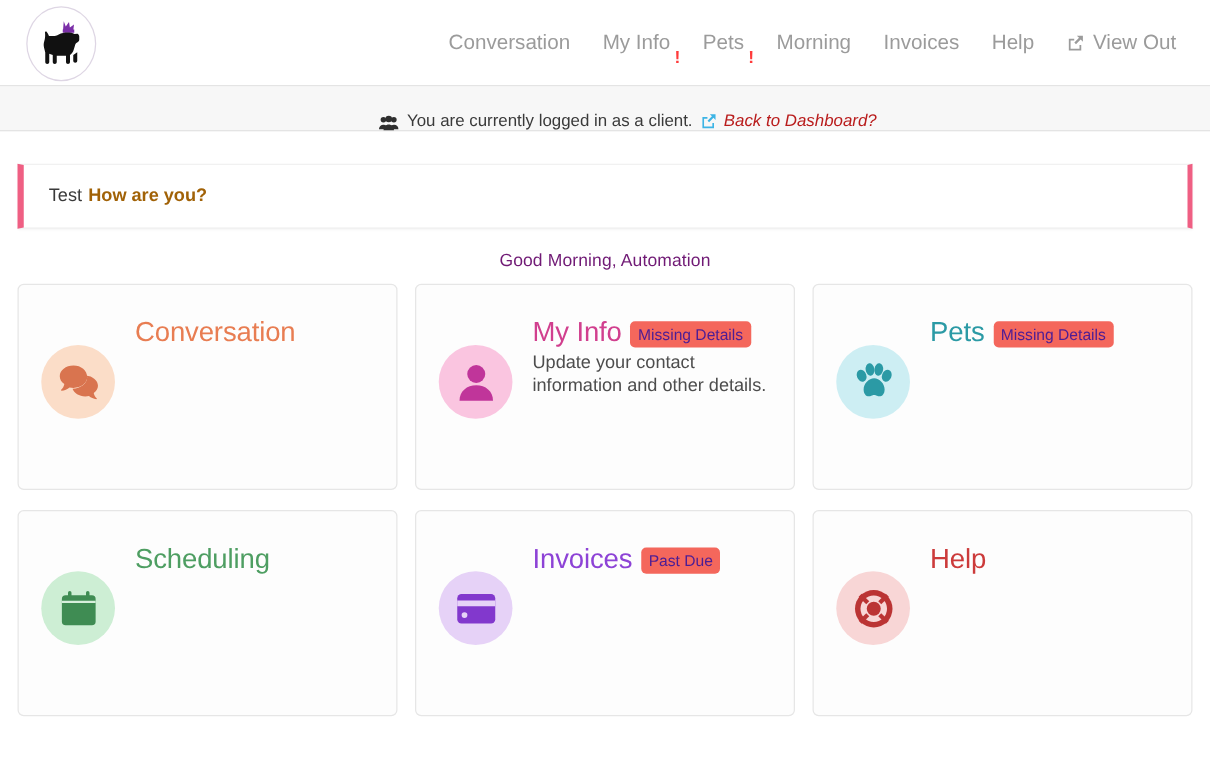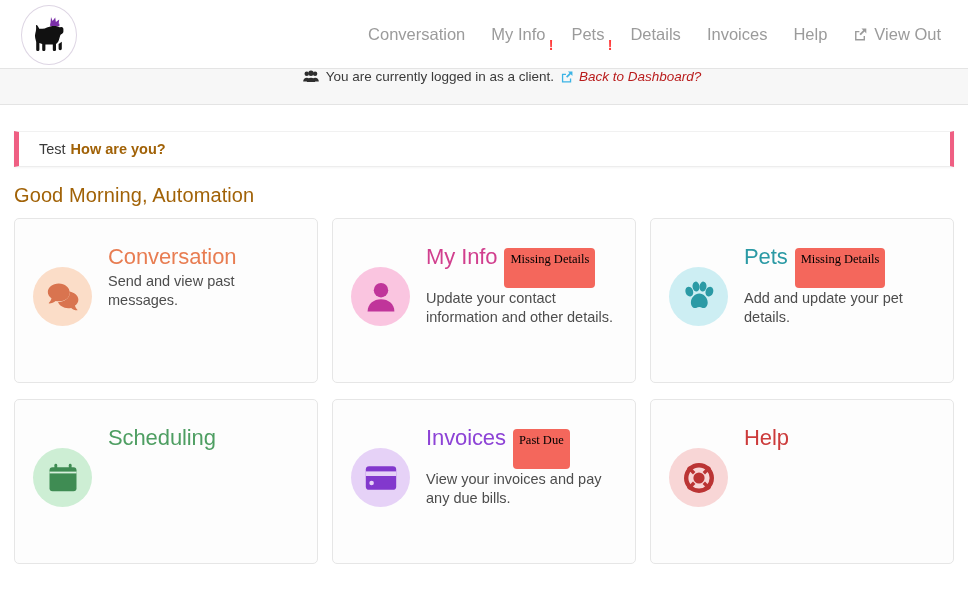--- a/index.html
+++ b/index.html
@@ -80,21 +80,21 @@
     display: inline-flex;
     align-items: center;
   }
 
   
   .impersonate-bar {
     height: 36px;
     background: #f7f7f7;
     border-bottom: 1px solid #e4e4e4;
     display: flex;
-    align-items: flex-start;
+    align-items: flex-end;
     justify-content: center;
     font-size: 13.5px;
     color: #3a3a3a;
     padding-left: 36px;
   }
   .impersonate-bar .users-icon {
     margin-right: 7px;
     display: inline-flex;
     align-items: center;
     position: relative;
@@ -113,21 +113,21 @@
     align-items: center;
   }
 
   
   .content {
     padding: 0 14px;
   }
 
   .alert-note {
     margin-top: 26px;
-    height: 36px;
+    height: 52px;
     background: #ffffff;
     border-left: 5px solid #ef5f83;
     border-right: 4px solid #ef5f83;
     border-top: 1px solid #f1f1f1;
     border-bottom: 1px solid #ededed;
     display: flex;
     align-items: center;
     padding-left: 20px;
     box-shadow: 0 1px 2px rgba(0,0,0,0.045);
     font-size: 14.5px;
@@ -135,24 +135,25 @@
   .alert-note .note-label { color: #3a3a3a; }
   .alert-note .note-msg {
     color: #ee0000;
     font-weight: bold;
     margin-left: 5px;
   }
 
   .greeting {
     margin-top: 17px;
     margin-bottom: 11px;
-    font-size: 20px;
-    color: #a16207;
+    font-size: 14px;
+    color: #701a75;
     font-weight: normal;
     letter-spacing: 0.1px;
+    text-align: center;
   }
 
   
   .card-grid {
     display: grid;
     grid-template-columns: repeat(3, 1fr);
     column-gap: 14px;
     row-gap: 16px;
   }
 
@@ -193,28 +194,27 @@
 
   .card-title {
     font-size: 22px;
     font-weight: normal;
     line-height: 1.25;
     letter-spacing: -0.1px;
   }
 
   .card-badge {
     background: #f4675c;
-    color: #000000;
+    color: #4c1d95;
     font-size: 12.5px;
     line-height: 1;
-    padding: 5px 6px 22px;
+    padding: 5px 6px 3px;
     border-radius: 4px;
     white-space: nowrap;
     margin-top: 5px;
-    font-family: Liberation Serif, serif;
   }
 
   .card-desc {
     font-size: 14.5px;
     line-height: 1.37;
     color: #4d4d4d;
     margin-top: 2px;
   }
 
   
@@ -256,21 +256,21 @@
       <span>My Info</span>
       <span class="bang">!</span>
     </a>
 
     <a class="nav-link" href="#">
       <span>Pets</span>
       <span class="bang">!</span>
     </a>
 
     <a class="nav-link" href="#">
-      <span>Details</span>
+      <span>Morning</span>
     </a>
 
     <a class="nav-link" href="#">
       <span>Invoices</span>
     </a>
 
     <a class="nav-link" href="#">
       <span>Help</span>
     </a>
 
@@ -331,21 +331,20 @@
           <path d="M23.0 10.0 c6.0 0.5 10.4 4.3 10.4 8.8 c0 2.5 -1.4 4.7 -3.6 6.2
                    c0.3 1.8 1.2 3.3 2.5 4.5 c0.3 0.3 0.1 0.7 -0.3 0.7
                    c-2.4 -0.2 -4.6 -1.2 -6.3 -2.6 c-1.0 0.2 -2.0 0.3 -3.1 0.3
                    c-5.3 0 -9.7 -2.8 -10.9 -6.5 c7.0 -0.3 12.5 -4.6 12.5 -9.8 Z" fill="#d9744f"></path>
         </svg>
       </span>
       <span class="card-body">
         <span class="card-title-row">
           <span class="card-title" style="color: rgb(232, 125, 82);">Conversation</span>
         </span>
-        <span class="card-desc">Send and view past messages.</span>
       </span>
     </a>
 
     <a class="dash-card" href="#">
       <span class="card-icon-wrap" style="background: rgb(250, 197, 224);">
         <svg width="30" height="31" viewBox="0 0 30 31" aria-hidden="true">
           <circle cx="15" cy="9.2" r="7.2" fill="#c0359a"></circle>
           <path d="M1.6 30.5 c0 -7.6 6.0 -12.3 13.4 -12.3 c7.4 0 13.4 4.7 13.4 12.3 Z" fill="#c0359a"></path>
         </svg>
       </span>
@@ -368,21 +367,20 @@
           <path d="M16.3 12.5 c4.2 0 8.4 4.2 8.4 9.0 c0 4.0 -2.6 6.2 -5.2 5.4
                    c-1.2 -0.4 -2.2 -0.9 -3.2 -0.9 c-1.0 0 -2.0 0.5 -3.2 0.9
                    c-2.6 0.8 -5.2 -1.4 -5.2 -5.4 c0 -4.8 4.2 -9.0 8.4 -9.0 Z" fill="#2b9aa5"></path>
         </svg>
       </span>
       <span class="card-body">
         <span class="card-title-row">
           <span class="card-title" style="color: rgb(43, 154, 165);">Pets</span>
           <span class="card-badge" style="background: rgb(244, 103, 92);">Missing Details</span>
         </span>
-        <span class="card-desc">Add and update your pet details.</span>
       </span>
     </a>
 
     <a class="dash-card" href="#">
       <span class="card-icon-wrap" style="background: rgb(205, 238, 212);">
         <svg width="30" height="30" viewBox="0 0 30 30" aria-hidden="true">
           <rect x="1.5" y="4.2" width="27" height="24" rx="3" fill="#3f8c53"></rect>
           <rect x="1.5" y="8.6" width="27" height="1.8" fill="#d7efdc"></rect>
           <rect x="6.4" y="0.8" width="2.8" height="6.4" rx="1.4" fill="#3f8c53"></rect>
           <rect x="20.8" y="0.8" width="2.8" height="6.4" rx="1.4" fill="#3f8c53"></rect>
@@ -401,21 +399,20 @@
           <rect x="0.8" y="1.2" width="30.4" height="23.6" rx="3.4" fill="#8238cd"></rect>
           <rect x="0.8" y="6.4" width="30.4" height="4.6" fill="#e6d2f7"></rect>
           <circle cx="6.6" cy="18.0" r="2.3" fill="#e6d2f7"></circle>
         </svg>
       </span>
       <span class="card-body">
         <span class="card-title-row">
           <span class="card-title" style="color: rgb(141, 67, 214);">Invoices</span>
           <span class="card-badge" style="background: rgb(244, 103, 92);">Past Due</span>
         </span>
-        <span class="card-desc">View your invoices and pay any due bills.</span>
       </span>
     </a>
 
     <a class="dash-card" href="#">
       <span class="card-icon-wrap" style="background: rgb(248, 214, 214);">
         <svg width="32" height="32" viewBox="0 0 32 32" aria-hidden="true">
           <circle cx="16" cy="16" r="15" fill="#bb3434"></circle>
           <circle cx="16" cy="16" r="10.6" fill="#f8d6d6"></circle>
           <circle cx="16" cy="16" r="5.6" fill="#bb3434"></circle>
           <rect x="14.3" y="0.6" width="3.4" height="8.6" fill="#bb3434" transform="rotate(45 16 16)"></rect>

